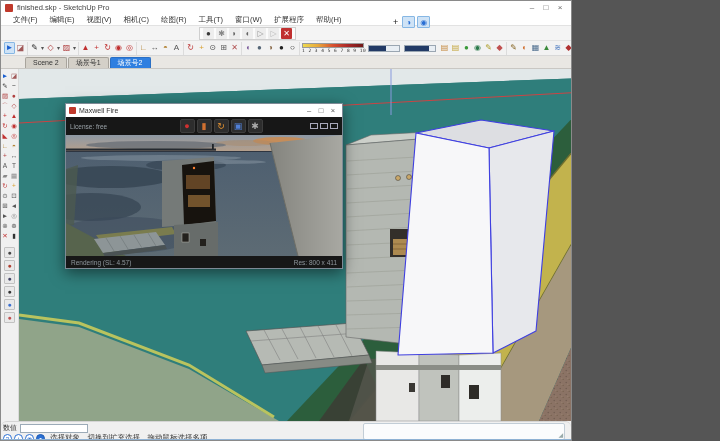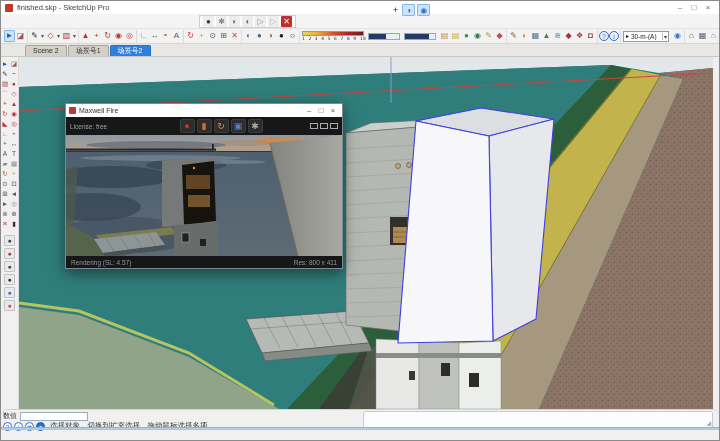--- a/index.html
+++ b/index.html
@@ -1,17 +1,17 @@
 <!DOCTYPE html>
 <html><head>
 <meta charset="utf-8">
 <style>
   html,body{margin:0;padding:0;background:#555;}
   *{box-sizing:border-box;user-select:none;}
-  #app{position:relative;width:720px;height:441px;background:#f0f0f0;
+  #app{position:relative;width:572px;height:441px;background:#f0f0f0;
        font-family:"Liberation Sans","DejaVu Sans",sans-serif;overflow:hidden;
        border:1px solid #8a8a8a;}
   
   .titlebar{height:13px;background:#ffffff;display:flex;align-items:center;padding:0 4px;font-size:7.5px;color:#444;}
   .app-ico{width:8px;height:8px;background:#c0392b;border-radius:1px;margin-right:4px;flex:none;}
   .title-text{flex:1;}
   .win-ctl{width:14px;text-align:center;color:#666;font-size:8px;line-height:12px;}
   
   .menubar{height:12px;background:#fff;border-bottom:1px solid #e2e2e2;display:flex;align-items:center;padding-left:6px;}
   .menu-item{font-size:7.5px;color:#333;padding:0 6px;line-height:12px;white-space:nowrap;}
@@ -84,20 +84,31 @@
 <div id="app">
 
   <div class="titlebar">
     <div class="app-ico"></div>
     <div class="title-text">finished.skp - SketchUp Pro</div>
     <div class="win-ctl">–</div>
     <div class="win-ctl">□</div>
     <div class="win-ctl">×</div>
   </div>
 
+  <div class="menubar" id="menu-items">
+      <div class="menu-item">文件(F)</div>
+      <div class="menu-item">编辑(E)</div>
+      <div class="menu-item">视图(V)</div>
+      <div class="menu-item">相机(C)</div>
+      <div class="menu-item">绘图(R)</div>
+      <div class="menu-item">工具(T)</div>
+      <div class="menu-item">窗口(W)</div>
+      <div class="menu-item">扩展程序</div>
+      <div class="menu-item">帮助(H)</div>
+    </div>
 
   <div class="toolbar-upper">
     <div class="float-toolbar" id="upper-icons">
         <div class="uticon" style="color: rgb(58, 58, 58);">●</div>
         <div class="uticon" style="color: rgb(136, 136, 136);">✱</div>
         <div class="uticon" style="color: rgb(102, 102, 102);">◗</div>
         <div class="uticon" style="color: rgb(102, 102, 102);">◖</div>
         <div class="uticon" style="color: rgb(153, 153, 153);">▷</div>
         <div class="uticon" style="color: rgb(187, 187, 187);">▷</div>
         <div class="uticon" style="color: rgb(255, 255, 255); background: rgb(192, 48, 48);">✕</div>

